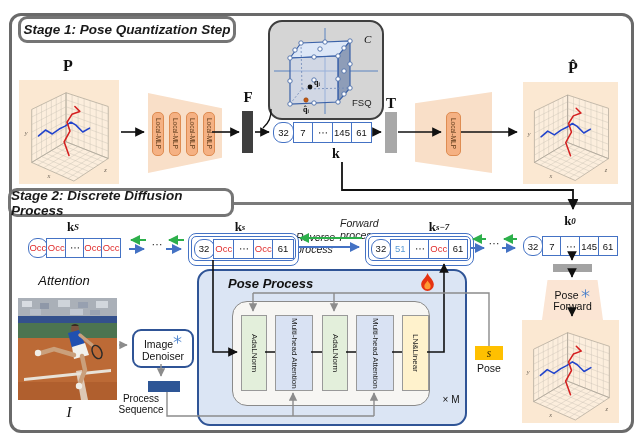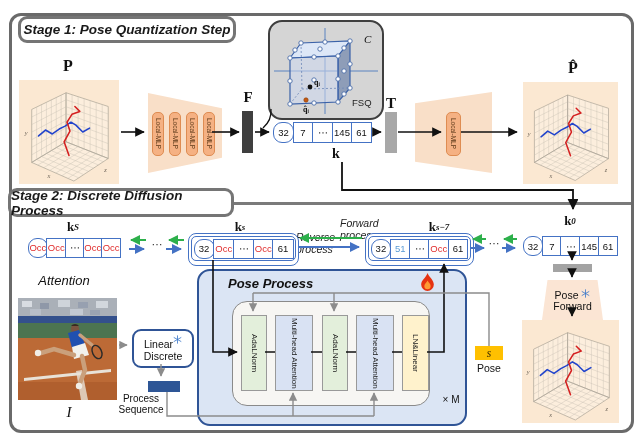--- a/index.html
+++ b/index.html
@@ -397,28 +397,28 @@
       <path d="M64 58 L67 72 L62 85" stroke="#caa07c" stroke-width="4.5" fill="none" stroke-linecap="round"></path>
       <circle cx="61" cy="88" r="3.2" fill="#f0ede6"></circle>
       <path d="M62 37 L74 47" stroke="#caa07c" stroke-width="3.5" fill="none" stroke-linecap="round"></path>
       <ellipse cx="79" cy="54" rx="4.5" ry="7" fill="none" stroke="#2a2a2a" stroke-width="1.4" transform="rotate(-25 79 54)"></ellipse>
     </svg>
   </div>
   <div class="lbl" style="left:60px;top:403px;width:18px;height:18px;font-family:'Liberation Serif',serif;font-style:italic;font-size:15px;">I</div>
 
   <div class="abs" id="image-encoder">
     <div>
-      <span>Linear</span><svg width="9" height="9" viewBox="0 0 12 12" style="vertical-align:4px">
+      <span>Image</span><svg width="9" height="9" viewBox="0 0 12 12" style="vertical-align:4px">
           <g stroke="#3b78c9" stroke-width="1.1">
             <line x1="6" y1="0.5" x2="6" y2="11.5"></line>
             <line x1="1" y1="3.2" x2="11" y2="8.8"></line>
             <line x1="1" y1="8.8" x2="11" y2="3.2"></line>
           </g>
         </svg><br>
-      <span>Discrete</span>
+      <span>Denoiser</span>
     </div>
   </div>
   <div class="abs" id="feature-bar"></div>
   <div class="lbl" style="left:118px;top:393px;width:46px;height:22px;font-size:10px;line-height:11px;flex-direction:column;">
     <span>Process</span>
     <span>Sequence</span>
   </div>
 
   <svg id="overlay">
     <defs>

